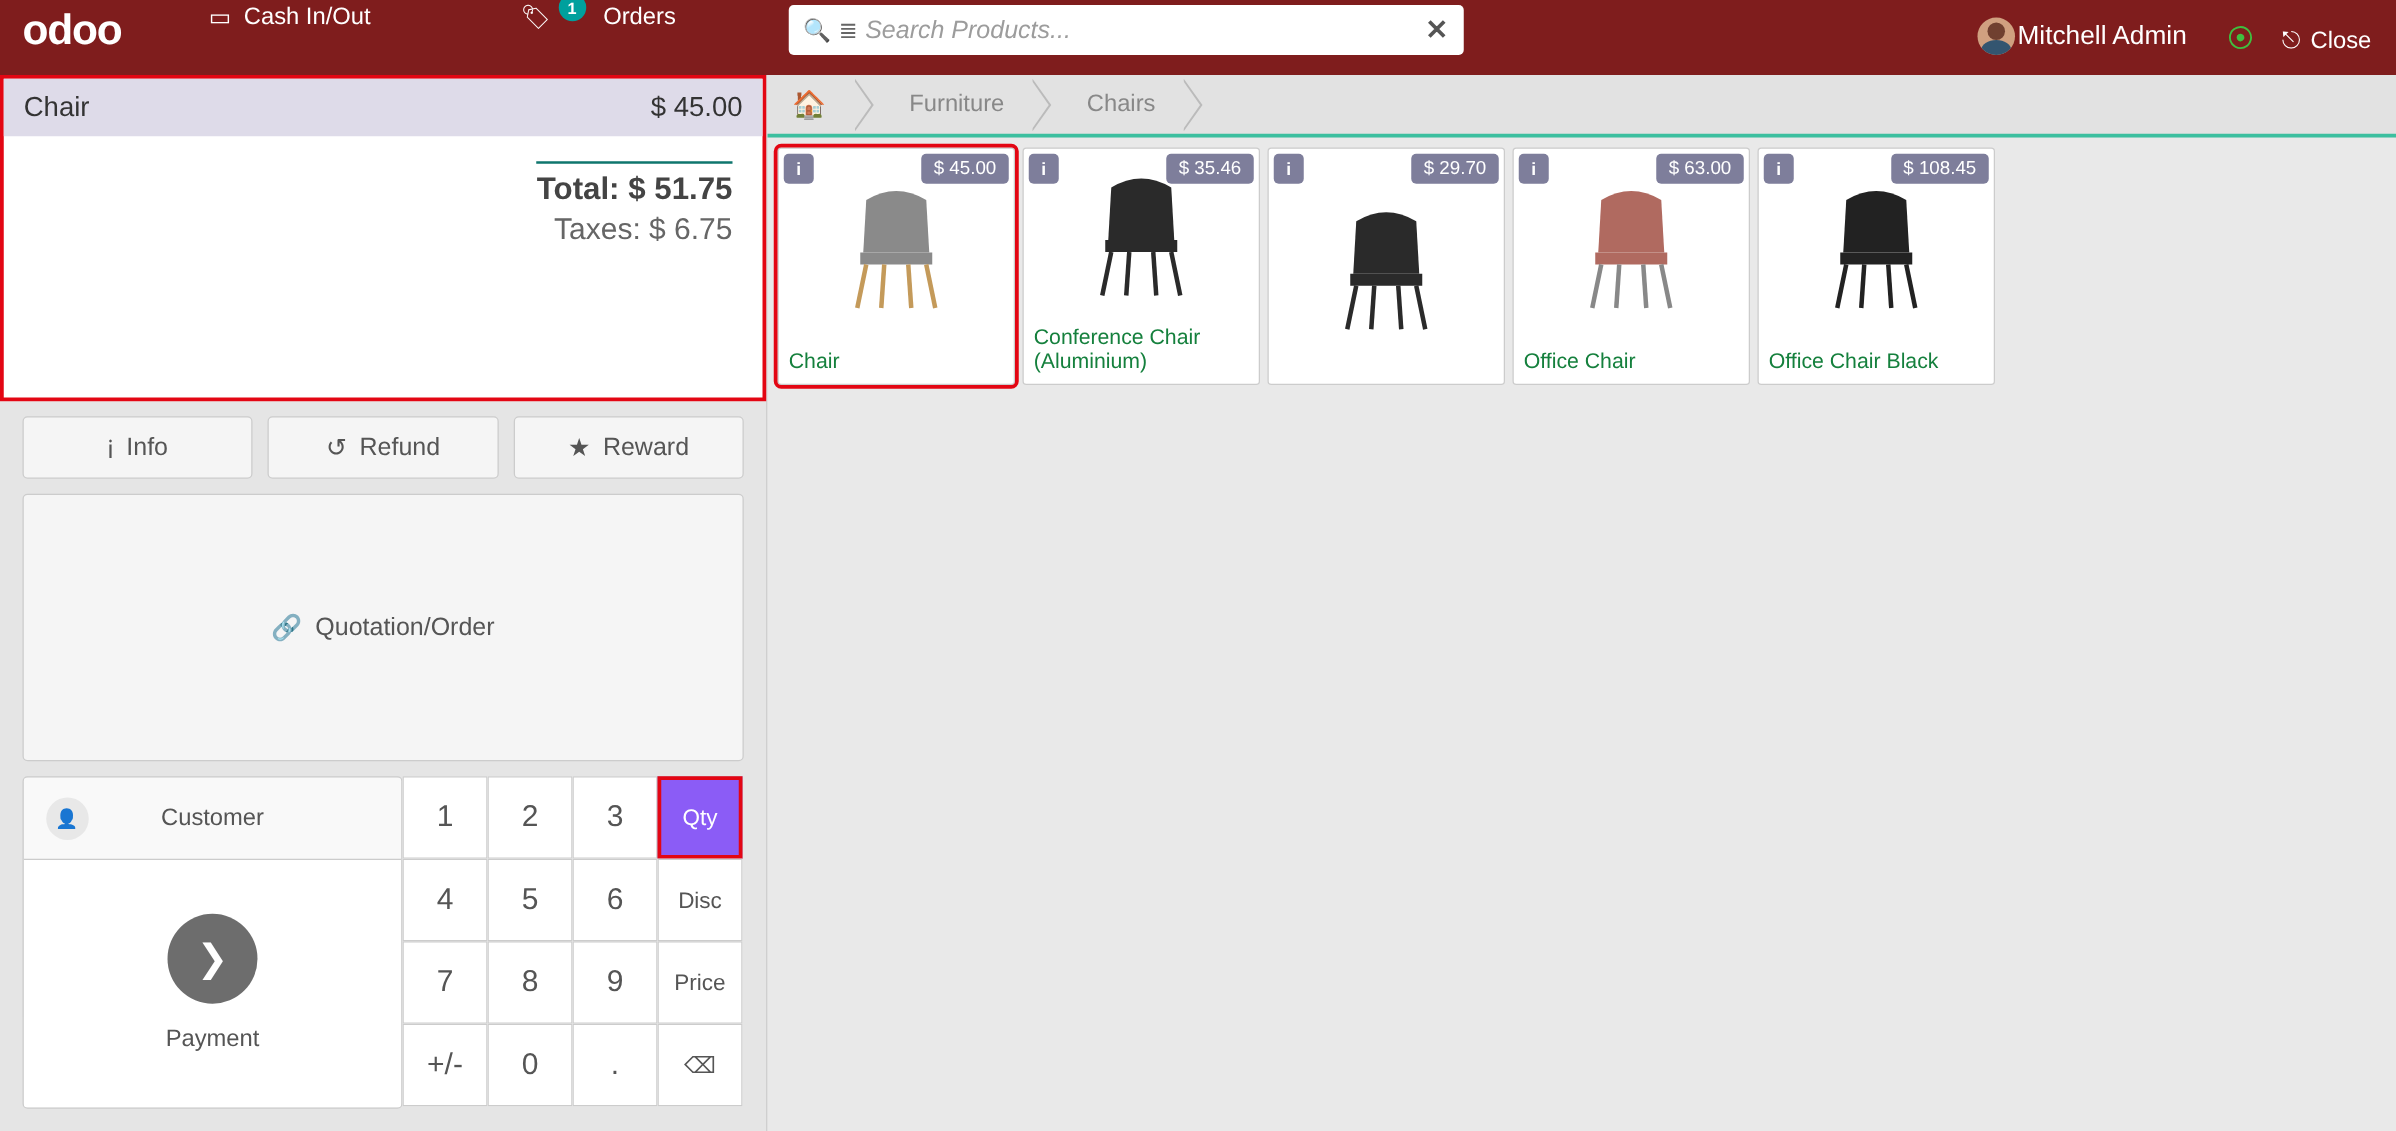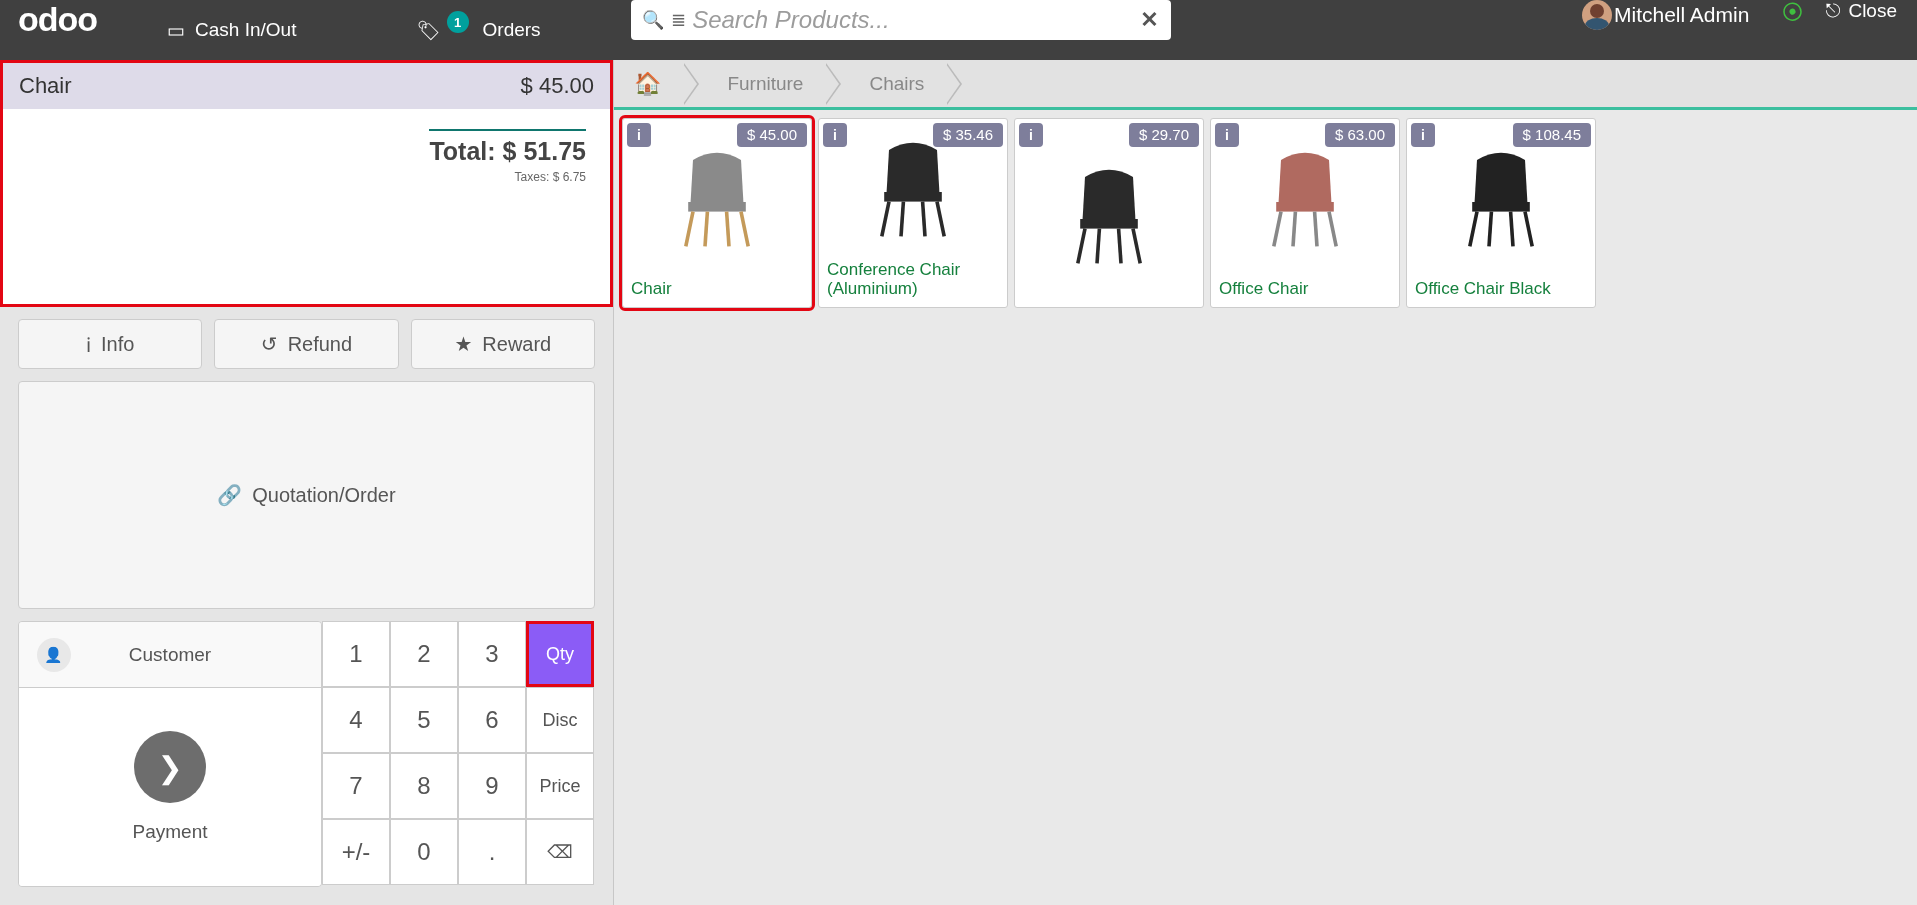--- a/index.html
+++ b/index.html
@@ -1,41 +1,41 @@
 <!DOCTYPE html>
 <html><head>
 <meta charset="utf-8">
 <style>
   * { box-sizing: border-box; margin: 0; padding: 0; font-family: Arial, Helvetica, sans-serif; }
   body { width: 1917px; height: 905px; background: #e5e5e5; overflow: hidden; }
-  .topbar { height: 60px; background: #404040; display: flex; align-items: flex-start; color: #fff; padding: 0 12px; }
+  .topbar { height: 60px; background: #7f1d1d; display: flex; align-items: flex-end; color: #fff; padding: 16px 12px; }
   .logo { font-size: 34px; font-weight: 700; letter-spacing: -1px; color: #fff; padding: 0 40px 0 6px; }
   .tbtn { display: flex; align-items: center; gap: 10px; padding: 0 30px; height: 60px; font-size: 19px; cursor: pointer; color: #fff; }
   .tbtn .badge { background:#00a09d; color:#fff; border-radius:50%; width:22px; height:22px; display:inline-flex; align-items:center; justify-content:center; font-size:13px; font-weight:700; position:relative; left:-4px; top:-8px;}
   .search-wrap { flex:none; width:540px; margin-left:60px; height:40px; background:#fff; border-radius:4px; display:flex; align-items:center; padding:0 12px; color:#888;}
-  .search-wrap input { border:none; outline:none; font-size:24px; flex:1; color:#555;}
+  .search-wrap input { border:none; outline:none; font-size:20px; flex:1; color:#555;}
   .search-wrap input::placeholder{color:#9c9c9c;font-style:italic;}
   .spacer { flex:1; }
   .user { display:flex; align-items:center; gap:2px; font-size:21px; padding:0 18px;}
   .avatar{width:30px;height:30px;border-radius:50%;background:#d0a080;display:inline-block;position:relative;overflow:hidden;}
   .avatar::before{content:"";position:absolute;top:4px;left:8px;width:14px;height:14px;border-radius:50%;background:#704030;}
   .avatar::after{content:"";position:absolute;bottom:-4px;left:3px;width:24px;height:16px;border-radius:50% 50% 0 0;background:#335570;}
   .wifi{color:#3fbf3f;font-size:22px;padding:0 14px;}
   .close-btn{display:flex;align-items:center;gap:8px;font-size:19px;padding:0 8px;}
   .main{display:flex;height:calc(905px - 60px);}
   .left{width:614px;background:#e5e5e5;display:flex;flex-direction:column;border-right:1px solid #c7c7c7;}
   .order-box{border:3px solid #e30613;background:#fff;}
   .orderline{background:#dedbe9;padding:10px 16px;}
   .orderline-top{display:flex;justify-content:space-between;font-size:22px;font-weight:500;color:#333;}
   .orderline-sub{font-size:18px;color:#333;margin-top:4px;}
   .orderline-sub .qty{font-weight:700;}
   .orderline-sub .rest{color:#888;}
   .totals{padding:20px 24px 120px 24px;text-align:right;}
   .total-line{font-size:25px;font-weight:700;color:#444;border-top:2px solid #0f766e;display:inline-block;padding-top:6px;}
-  .tax-line{font-size:12px;color:#666;margin-top:4px;}
+  .tax-line{font-size:24px;color:#666;margin-top:4px;}
   .btn-row{display:flex;gap:12px;padding:12px 18px 0 18px;}
   .btn{flex:1;height:50px;background:#f5f5f5;border:1px solid #ccc;border-radius:4px;display:flex;align-items:center;justify-content:center;gap:10px;font-size:20px;color:#555;cursor:pointer;}
   .btn-full{margin:12px 18px 0 18px;}
   .pad-area{display:flex;padding:12px 18px 18px 18px;gap:0;}
   .pad-left{width:304px;border:1px solid #ccc;border-radius:4px;overflow:hidden;}
   .cust-row{height:66px;display:flex;align-items:center;justify-content:center;gap:14px;background:#f9f9f9;border-bottom:1px solid #ccc;font-size:19px;color:#555;position:relative;}
   .cust-row .picon{position:absolute;left:18px;width:34px;height:34px;border-radius:50%;background:#e8e8e8;display:flex;align-items:center;justify-content:center;color:#777;font-size:15px;}
   .payment-area{height:198px;display:flex;flex-direction:column;align-items:center;justify-content:center;background:#fff;}
   .pay-circle{width:72px;height:72px;border-radius:50%;background:#6d6d6d;display:flex;align-items:center;justify-content:center;color:#fff;font-size:30px;}
   .pay-label{margin-top:18px;font-size:19px;color:#555;}

